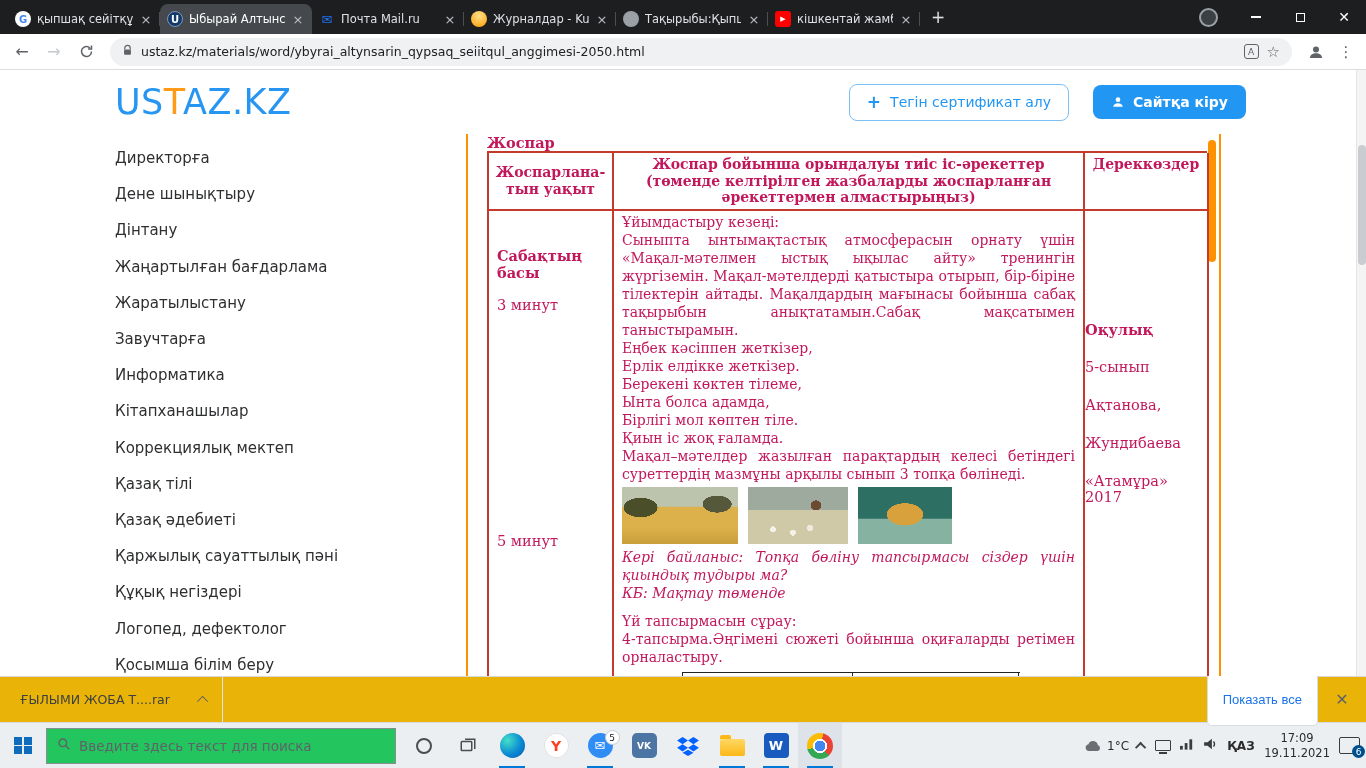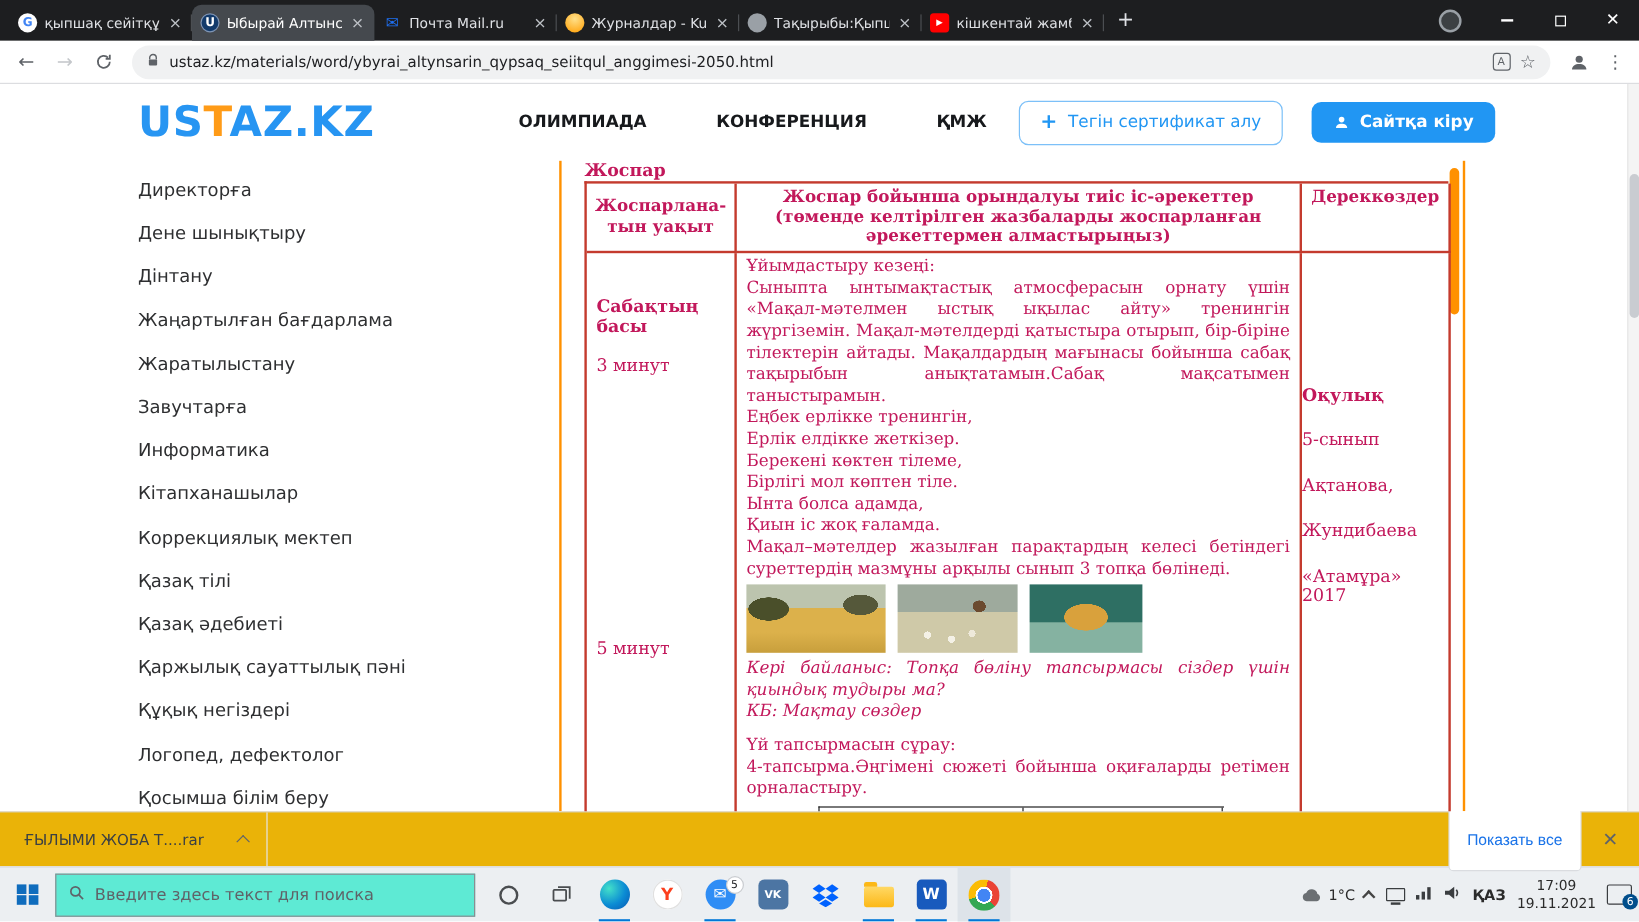--- a/index.html
+++ b/index.html
@@ -37,21 +37,21 @@
   .omnibox{flex:1;height:28px;background:#f0f1f2;border-radius:14px;display:flex;align-items:center;gap:8px;padding:0 12px;margin:0 6px}
   .url{font-size:12.5px;color:#202124;flex:1;white-space:nowrap;overflow:hidden}
   .translate-ic{width:15px;height:15px;border:1.5px solid #5f6368;border-radius:3px;color:#5f6368;
       font-size:9px;display:flex;align-items:center;justify-content:center;flex:none}
   .star-ic{color:#5f6368;font-size:15px;flex:none}
   .menu-dots{color:#5f6368;font-size:15px;width:24px;text-align:center}
 
   
   .site{height:606px;position:relative;overflow:hidden;background:#fff}
   .site-header{height:64px;display:flex;align-items:center;padding:0 120px 0 115px}
-  .logo{font-size:35px;font-weight:bold;letter-spacing:.5px;white-space:nowrap}
+  .logo{font-size:35px;font-weight:normal;letter-spacing:.5px;white-space:nowrap}
   .logo .p1,.logo .p3{color:#2795f2}
   .logo .p2{color:#ff9b17}
   .site-nav{display:flex;gap:58px;margin-left:120px;font-weight:bold;font-size:14px;color:#17191c}
   .site-nav span{cursor:pointer}
   .sp{flex:1}
   .btn-cert{display:flex;align-items:center;gap:9px;border:1px solid #7cc0f8;color:#2196f3;font-size:14px;
       padding:9px 17px;border-radius:8px;background:#fff;white-space:nowrap}
   .plus{font-size:17px;font-weight:bold;line-height:1}
   .btn-login{display:flex;align-items:center;gap:8px;background:#2196f3;color:#fff;font-size:14px;
       padding:9px 18px;border-radius:8px;margin-left:24px;white-space:nowrap;font-weight:bold}
@@ -111,21 +111,21 @@
       font-size:12.5px;color:#3c4043;cursor:pointer}
   .chev{width:8px;height:8px;border-left:1.8px solid #5f6368;border-top:1.8px solid #5f6368;transform:rotate(45deg) translateY(2px)}
   .show-all{margin-left:auto;border:1px solid #dadce0;color:#1a73e8;font-size:13px;padding:18px 15px;border-radius:4px;background:#fff;cursor:pointer}
   .dl-close{width:48px;text-align:center;color:#5f6368;font-size:16px;cursor:pointer}
 
   
   .taskbar{height:46px;background:#eceff2;border-top:1px solid #d7dade;display:flex;align-items:center}
   .start{width:46px;height:46px;display:grid;place-items:center}
   .winlogo{display:grid;grid-template-columns:8px 8px;grid-template-rows:8px 8px;gap:1.5px}
   .winlogo i{background:#0f6cbd}
-  .tsearch{width:350px;height:36px;background:#5eead4;border:1px solid #8a8d91;display:flex;align-items:center;gap:8px;padding:0 10px;margin-right:6px}
+  .tsearch{width:350px;height:36px;background:#22c55e;border:1px solid #8a8d91;display:flex;align-items:center;gap:8px;padding:0 10px;margin-right:6px}
   .tsearch input{border:0;outline:0;font-size:13.5px;color:#444;background:transparent;width:100%;font-family:"DejaVu Sans",sans-serif}
   .tsearch input::placeholder{color:#5f6368;opacity:1}
   .tbi{width:44px;height:46px;display:flex;align-items:center;justify-content:center;position:relative;cursor:pointer}
   .tbi.open::after{content:"";position:absolute;bottom:1px;left:9px;right:9px;height:2px;background:#0078d7}
   .tbi.current{background:#dde3e9}
   .ring{width:16px;height:16px;border:2px solid #4a4d50;border-radius:50%}
   .edge{width:25px;height:25px;border-radius:50%;background:radial-gradient(circle at 30% 30%,#43e0c9,#0b8bd4 55%,#0a56b0)}
   .ya{width:25px;height:25px;border-radius:50%;background:#fff;color:#fc3f1d;font-weight:bold;font-size:14px;display:flex;align-items:center;justify-content:center;box-shadow:0 0 0 1px #e0e0e0 inset}
   .mailc{width:25px;height:25px;border-radius:50%;background:#2f8df5;color:#fff;font-size:13px;display:flex;align-items:center;justify-content:center;position:relative}
   .badge5{position:absolute;right:-7px;top:-3px;width:15px;height:15px;background:#fff;border:1px solid #c9ccd0;border-radius:50%;
@@ -223,25 +223,20 @@
         <path d="M4 20c0-4 3.6-6.2 8-6.2s8 2.2 8 6.2z"></path>
       </svg>
   </div>
   <div class="menu-dots">⋮</div>
 </div>
 
 <div class="site">
 
   <div class="site-header">
     <div class="logo"><span class="p1">US</span><span class="p2">T</span><span class="p3">AZ.KZ</span></div>
-    <div class="site-nav">
-      <span>ОЛИМПИАДА</span>
-      <span>КОНФЕРЕНЦИЯ</span>
-      <span>ҚМЖ</span>
-    </div>
     <div class="sp"></div>
     <div class="btn-cert">
       <span class="plus">+</span>
       <span>Тегін сертификат алу</span>
     </div>
     <div class="btn-login">
       <svg width="14" height="14" viewBox="0 0 24 24" fill="#fff">
           <circle cx="12" cy="8" r="4"></circle>
           <path d="M4 20c0-4 3.6-6 8-6s8 2 8 6z"></path>
         </svg>
@@ -284,34 +279,34 @@
 
         <div class="cell bcell">
           <div class="abs stage">Сабақтың басы</div>
           <div class="abs t1">3 минут</div>
           <div class="abs t2">5 минут</div>
         </div>
 
         <div class="cell bcell c2">
           <div class="b">Ұйымдастыру кезеңі:</div>
           <p><span>Сыныпта ынтымақтастық атмосферасын орнату үшін </span><span class="b">«Мақал-мәтелмен ыстық ықылас айту» </span><span>тренингін жүргіземін. Мақал-мәтелдерді қатыстыра отырып, бір-біріне тілектерін айтады. Мақалдардың мағынасы бойынша сабақ тақырыбын анықтатамын.Сабақ мақсатымен таныстырамын.</span></p>
-          <div class="b">Еңбек ерлікке тренингін,</div>
+          <div class="b">Еңбек кәсіппен жеткізер,</div>
           <div class="b">Ерлік елдікке жеткізер.</div>
           <div class="b">Берекені көктен тілеме,</div>
+          <div class="b">Ынта болса адамда,</div>
           <div class="b">Бірлігі мол көптен тіле.</div>
-          <div class="b">Ынта болса адамда,</div>
           <div class="b">Қиын іс жоқ ғаламда.</div>
           <p>Мақал–мәтелдер жазылған парақтардың келесі бетіндегі суреттердің мазмұны арқылы сынып 3 топқа бөлінеді.</p>
           <div class="imgrow">
             <div class="pic pic1"></div>
             <div class="pic pic2"></div>
             <div class="pic pic3"></div>
           </div>
           <p class="i"><span class="b">Кері байланыс:</span> <span>Топқа бөліну тапсырмасы сіздер үшін қиындық тудыры ма?</span></p>
-          <p class="i"><span class="b">КБ:</span> <span>Мақтау сөздер</span></p>
+          <p class="i"><span class="b">КБ:</span> <span>Мақтау төменде</span></p>
           <div style="height:10px"></div>
           <div class="b">Үй тапсырмасын сұрау:</div>
           <p><span class="b">4-тапсырма.</span><span>Әңгімені сюжеті бойынша оқиғаларды ретімен орналастыру.</span></p>
           <div class="itbl">
             <div class="itd">Сейітқұлдың ағасының тағдыры</div>
             <div class="itd">Жаңа кәсіппен айналысқан ел</div>
 
           </div>
         </div>
 

